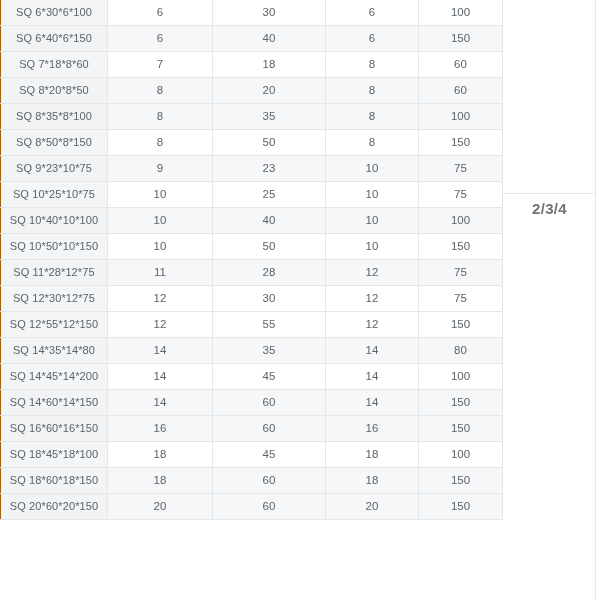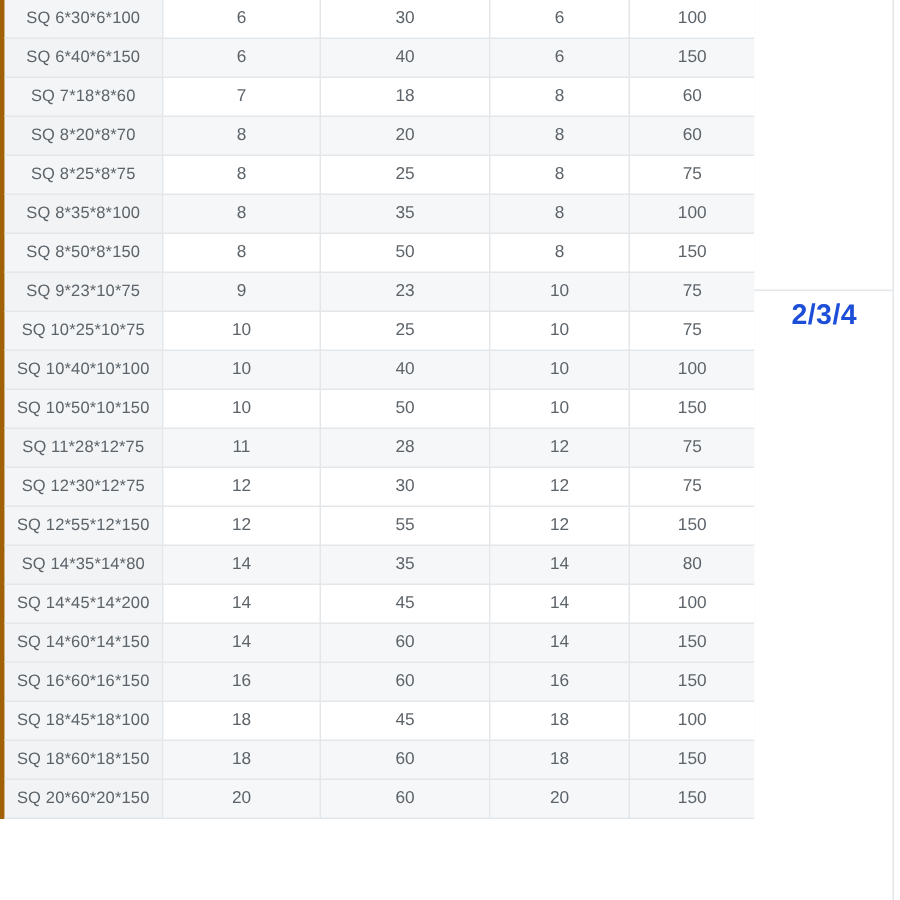--- a/index.html
+++ b/index.html
@@ -49,21 +49,21 @@
     overflow: hidden;
     vertical-align: middle;
     background: #ffffff;
   }
   table.spec-table tr.alt td {
     background: #f6f7f8;
   }
   
   table.spec-table td.col-model {
     background: #f3f5f6;
-    border-left: 3px solid #a16207;
+    border-left: 1px solid #a16207;
     font-size: 11px;
     letter-spacing: 0.1px;
   }
   table.spec-table tr.alt td.col-model {
     background: #f1f3f4;
   }
   table.spec-table td.col-last {
     border-right: 1px solid #e4e7ea;
     text-align: center;
   }
@@ -101,23 +101,23 @@
     border-right: 1px solid #e4e7ea;
     box-sizing: border-box;
     background: #ffffff;
   }
   #page-indicator {
     position: absolute;
     left: 0;
     right: 4px;
     top: 200px;
     text-align: center;
-    font-size: 19px;
+    font-size: 15px;
     font-weight: bold;
-    color: #1d4ed8;
+    color: #737373;
     letter-spacing: 0.3px;
   }
 </style>
 </head>
 <body>
 
 <div id="page">
 
   <div id="table-panel">
     <table class="spec-table">
@@ -144,32 +144,25 @@
             <td class=" col-last">150</td>
           </tr>
           <tr>
             <td class="col-model">SQ 7*18*8*60</td>
             <td>7</td>
             <td>18</td>
             <td>8</td>
             <td class=" col-last">60</td>
           </tr>
           <tr class="alt">
-            <td class="col-model">SQ 8*20*8*70</td>
+            <td class="col-model">SQ 8*20*8*50</td>
             <td>8</td>
             <td>20</td>
             <td>8</td>
             <td class=" col-last">60</td>
-          </tr>
-          <tr>
-            <td class="col-model">SQ 8*25*8*75</td>
-            <td>8</td>
-            <td>25</td>
-            <td>8</td>
-            <td class=" col-last">75</td>
           </tr>
           <tr class="alt">
             <td class="col-model">SQ 8*35*8*100</td>
             <td>8</td>
             <td>35</td>
             <td>8</td>
             <td class=" col-last">100</td>
           </tr>
           <tr>
             <td class="col-model">SQ 8*50*8*150</td>

